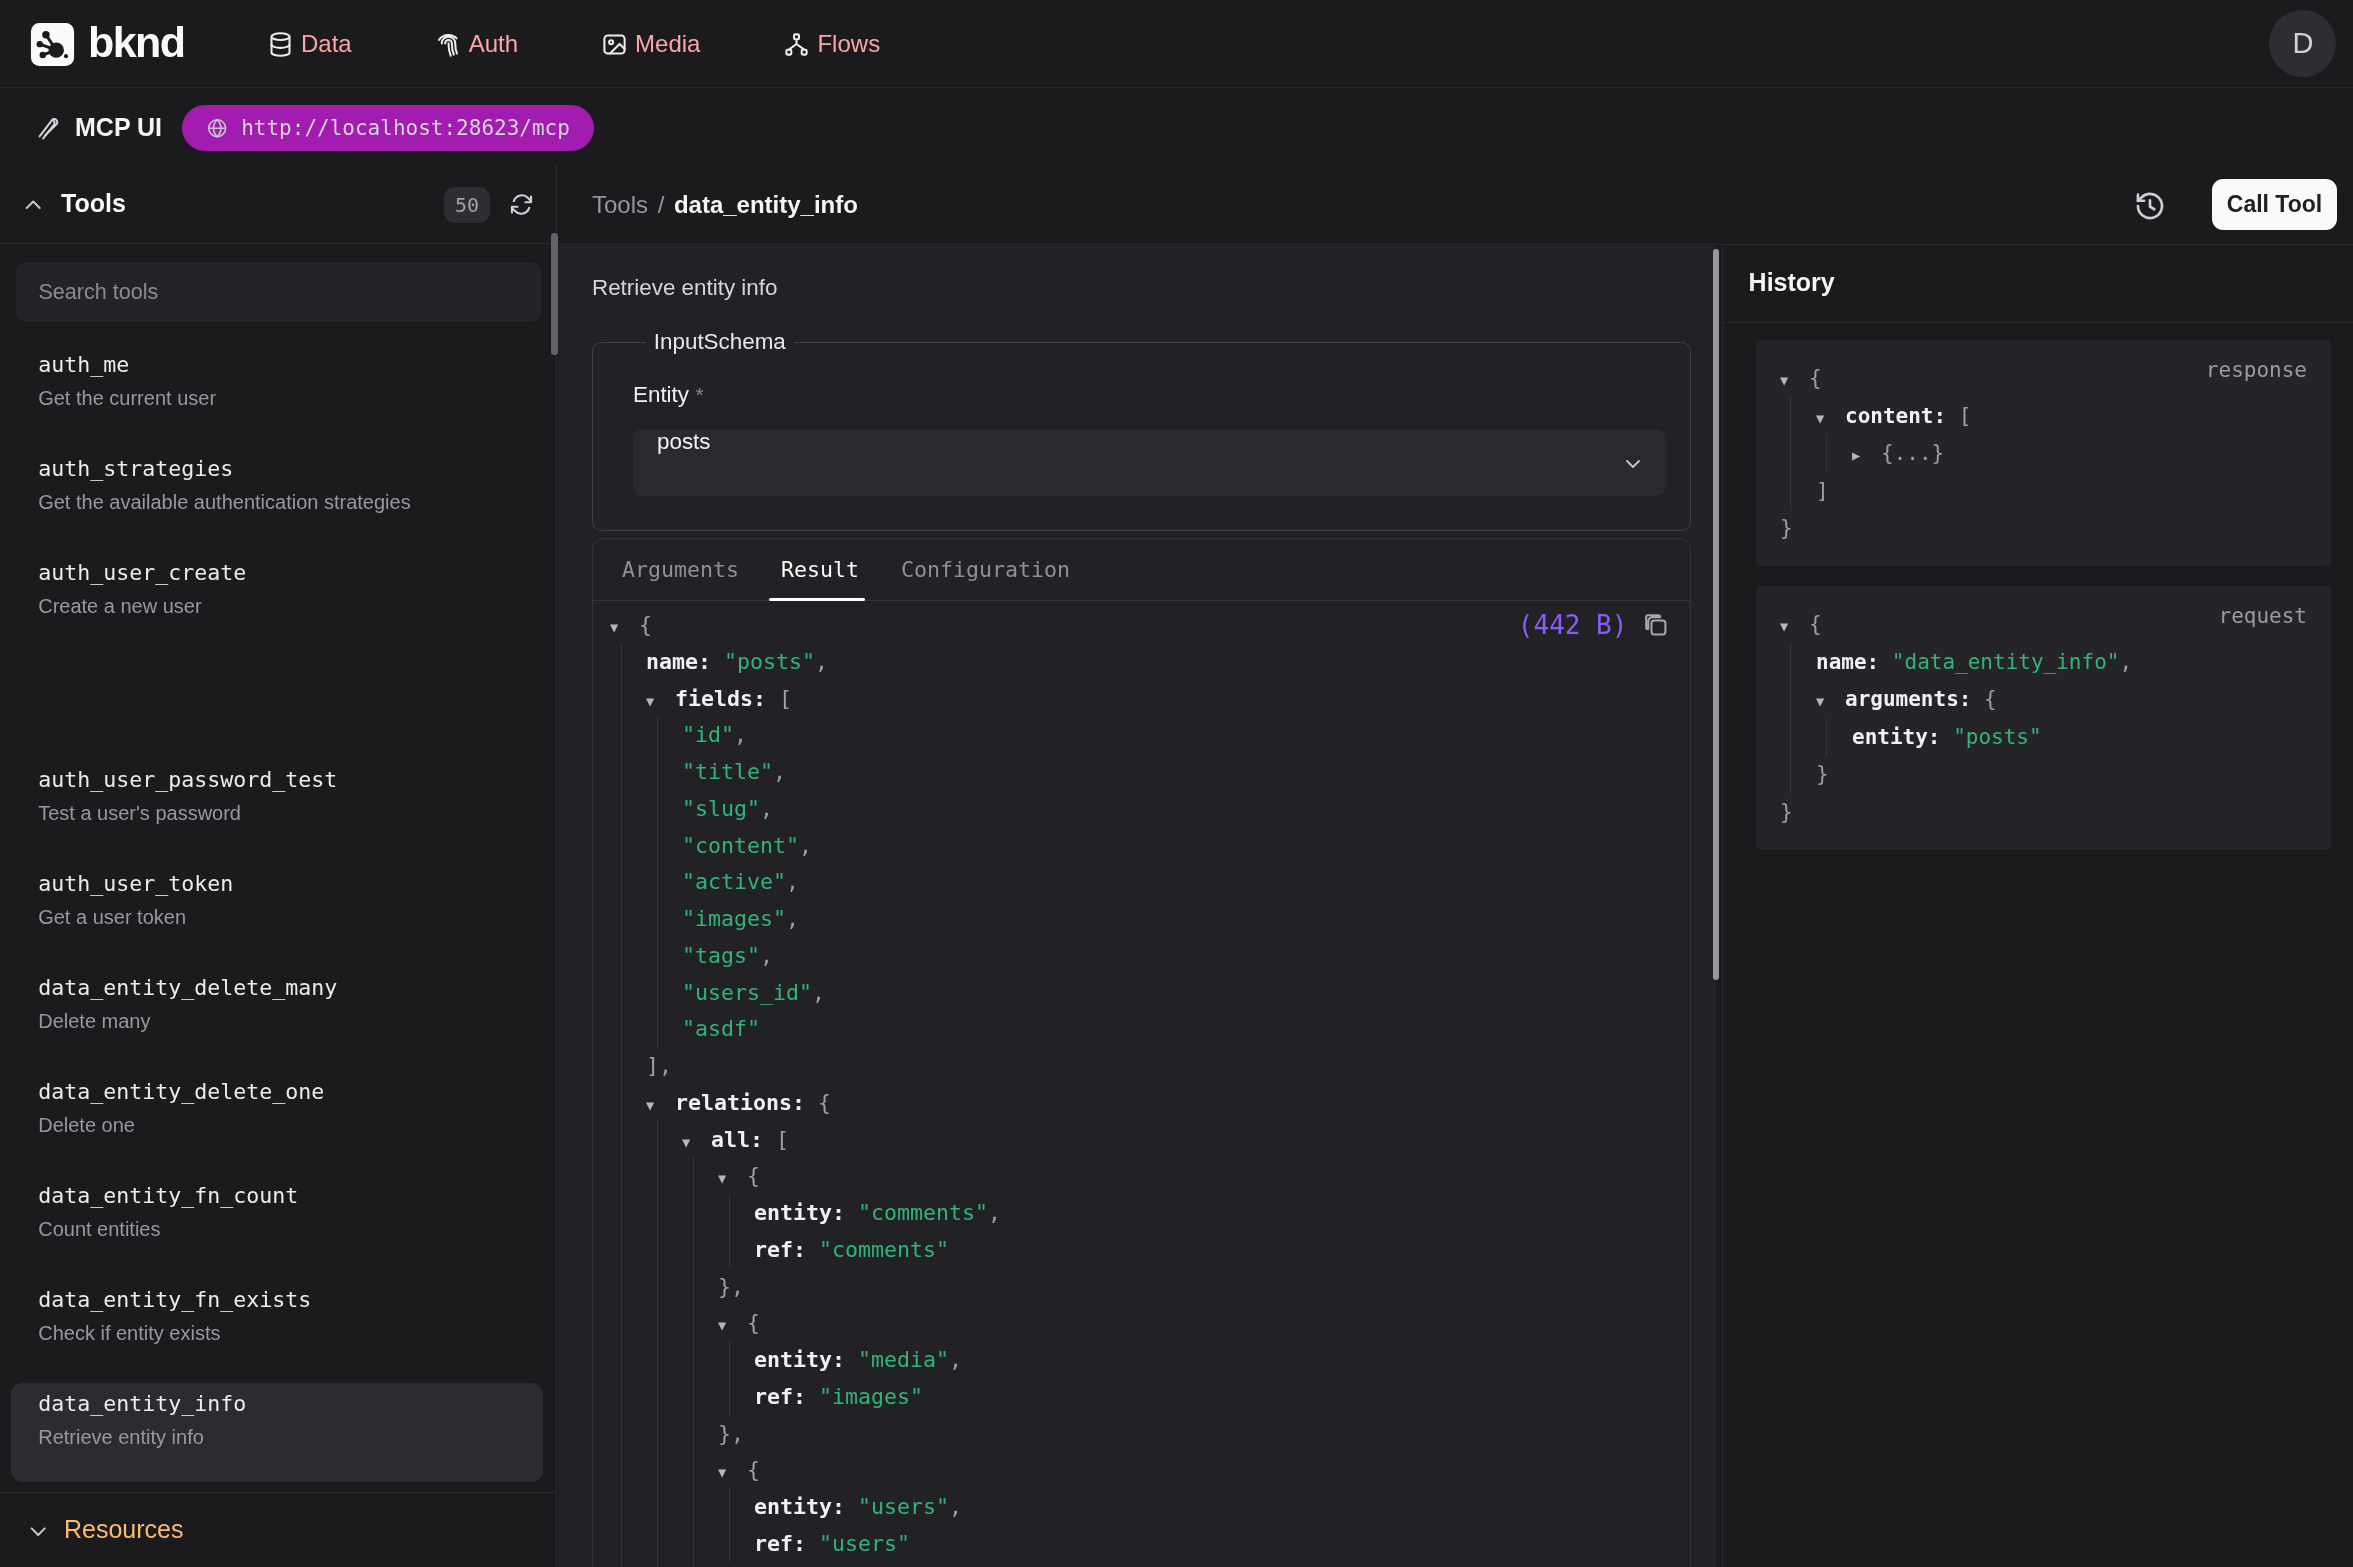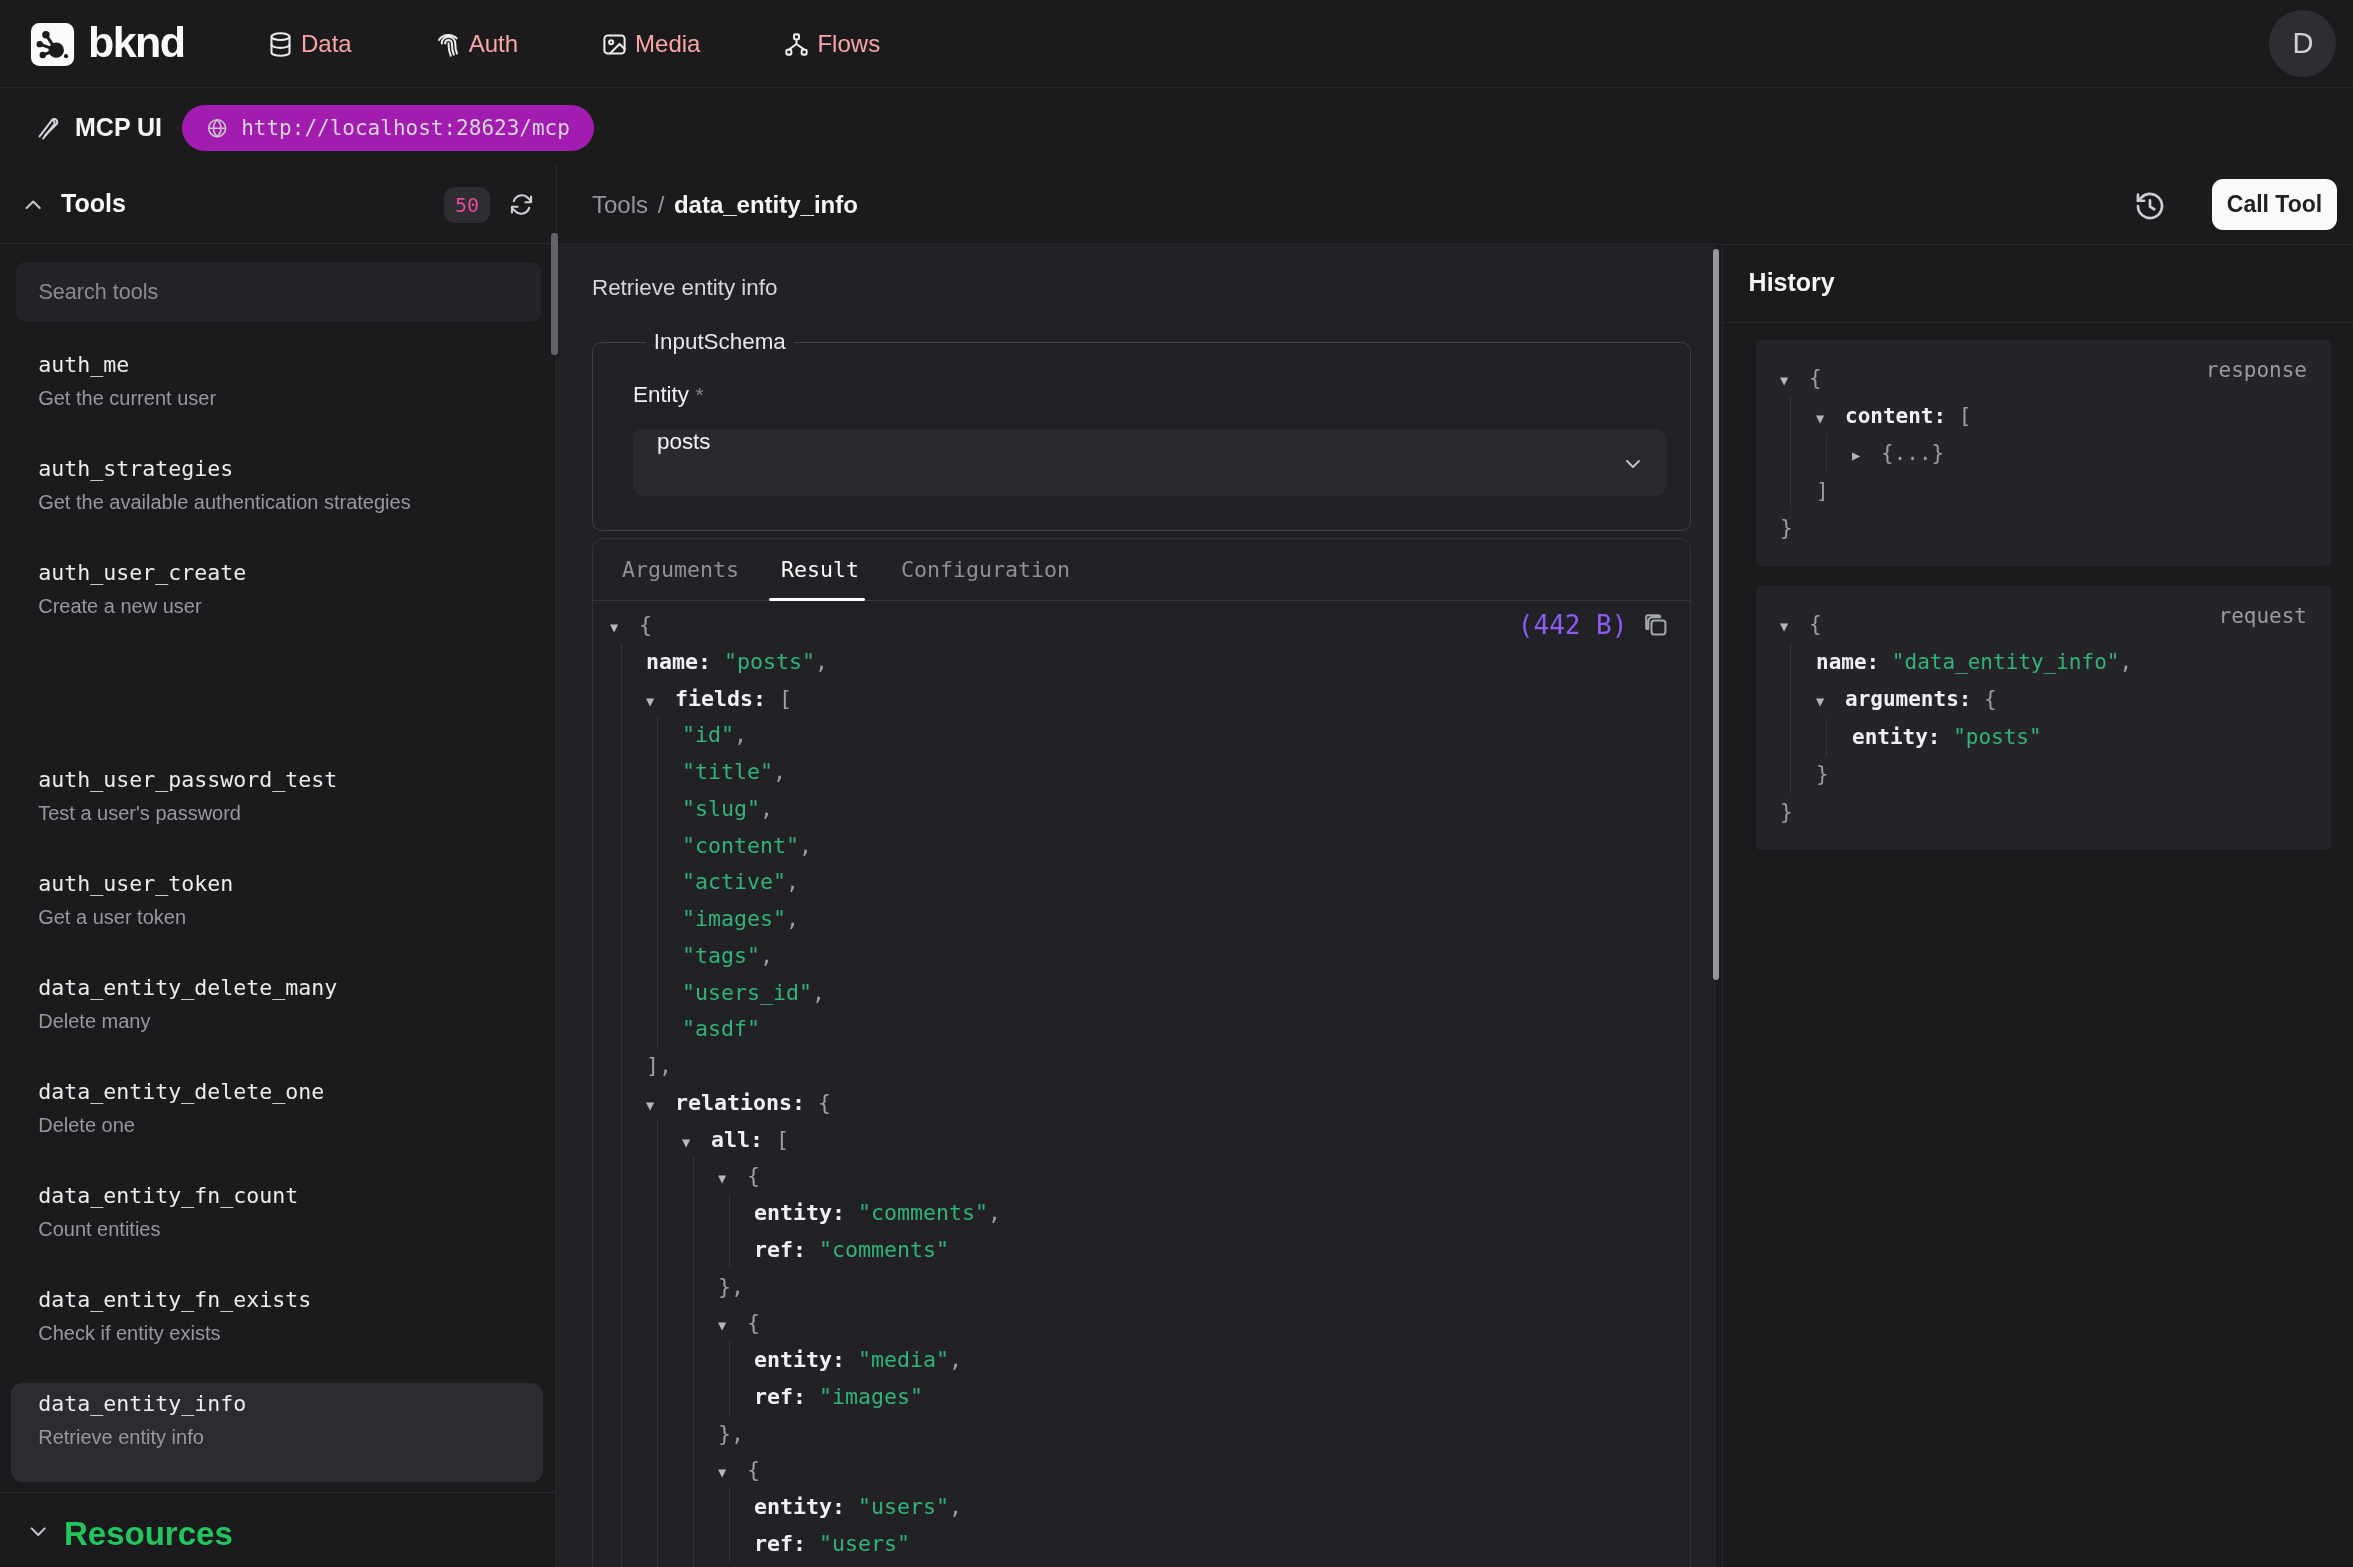--- a/index.html
+++ b/index.html
@@ -25,33 +25,33 @@
   #mcp-title { position:absolute; left:75px; top:24px; font-size:25px; font-weight:700; color:#f4f4f6; }
   #url-pill { position:absolute; left:182px; top:16px; height:46px; border-radius:23px; background:#a21caf; display:flex; align-items:center; gap:12.8px; padding:0 24px; }
   #url-pill svg { width:22.4px; height:22.4px; }
   #url-text { font-size:21px; color:#d6d6da; }
 
   
   #sidebar { position:absolute; left:0; top:165px; width:557px; height:1402px; background:#1b1b1e; border-right:0.8px solid #2a2a2e; }
   #sb-header { position:absolute; left:0; top:0; width:100%; height:79px; border-bottom:0.8px solid #28282c; }
   #sb-chevron { position:absolute; left:22.4px; top:29px; width:22.4px; height:22.4px; }
   #sb-title { position:absolute; left:61px; top:24px; font-size:25px; font-weight:700; color:#fafafa; }
-  #sb-count { position:absolute; right:66px; top:21.6px; min-width:46px; height:36px; border-radius:11.2px; background:#2e2e32; color:#ec4899; font-size:20px; display:flex; align-items:center; justify-content:center; padding:0 9.6px; }
+  #sb-count { position:absolute; right:66px; top:21.6px; min-width:46px; height:36px; border-radius:11.2px; background:#2e2e32; color:#a3a3a3; font-size:20px; display:flex; align-items:center; justify-content:center; padding:0 9.6px; }
   #sb-refresh { position:absolute; right:21px; top:25.6px; width:27px; height:27px; }
   #sb-search { position:absolute; left:16px; top:97px; width:525px; height:60px; border-radius:9.6px; background:#242428; border:none; outline:none; padding:0 22.4px; font-size:21.6px; color:#e8e8ea; font-family:"Liberation Sans", sans-serif; }
   #sb-search::placeholder { color:#8b8b92; }
   #tool-list { position:absolute; left:0; top:0; width:100%; height:100%; }
   .tool { position:absolute; left:11.2px; right:12.8px; height:99px; border-radius:11.2px; padding:8px 0 0 27px; cursor:pointer; }
   .tool.sel { background:#2c2c30; }
   .tname { font-size:21.6px; color:#ececef; font-family:"DejaVu Sans Mono", monospace; }
   .tdesc { margin-top:9.6px; font-size:20px; color:#98989f; }
   #sb-thumb { position:absolute; left:551px; top:68px; width:7.2px; height:122px; border-radius:3.2px; background:#63636a; }
   #sb-resources { position:absolute; left:0; bottom:0; width:100%; height:75px; border-top:0.8px solid #28282c; background:#1b1b1e; }
   #res-chevron { position:absolute; left:27px; top:27px; width:22.4px; height:22.4px; }
-  #res-title { position:absolute; left:64px; top:22.4px; font-size:33px; font-weight:700; color:#22c55e; }
+  #res-title { position:absolute; left:64px; top:22.4px; font-size:25px; font-weight:400; color:#fdba74; }
 
   
   #main-header { position:absolute; left:558px; top:165px; width:1796px; height:80px; background:#1b1b1e; border-bottom:0.8px solid #28282c; }
   #breadcrumb { position:absolute; left:34px; top:25.6px; font-size:24px; }
   #bc-section, #bc-sep { color:#96969d; }
   #bc-sep { margin:0 9.6px; }
   #bc-current { color:#f5f5f7; font-weight:700; }
   #hist-btn { position:absolute; right:187px; top:24px; width:34px; height:34px; cursor:pointer; }
   #call-tool { position:absolute; right:17px; top:13.6px; width:125px; height:51px; border-radius:11.2px; background:#fafafa; color:#202023; font-size:23px; font-weight:700; border:none; display:flex; align-items:center; justify-content:center; cursor:pointer; }
 

